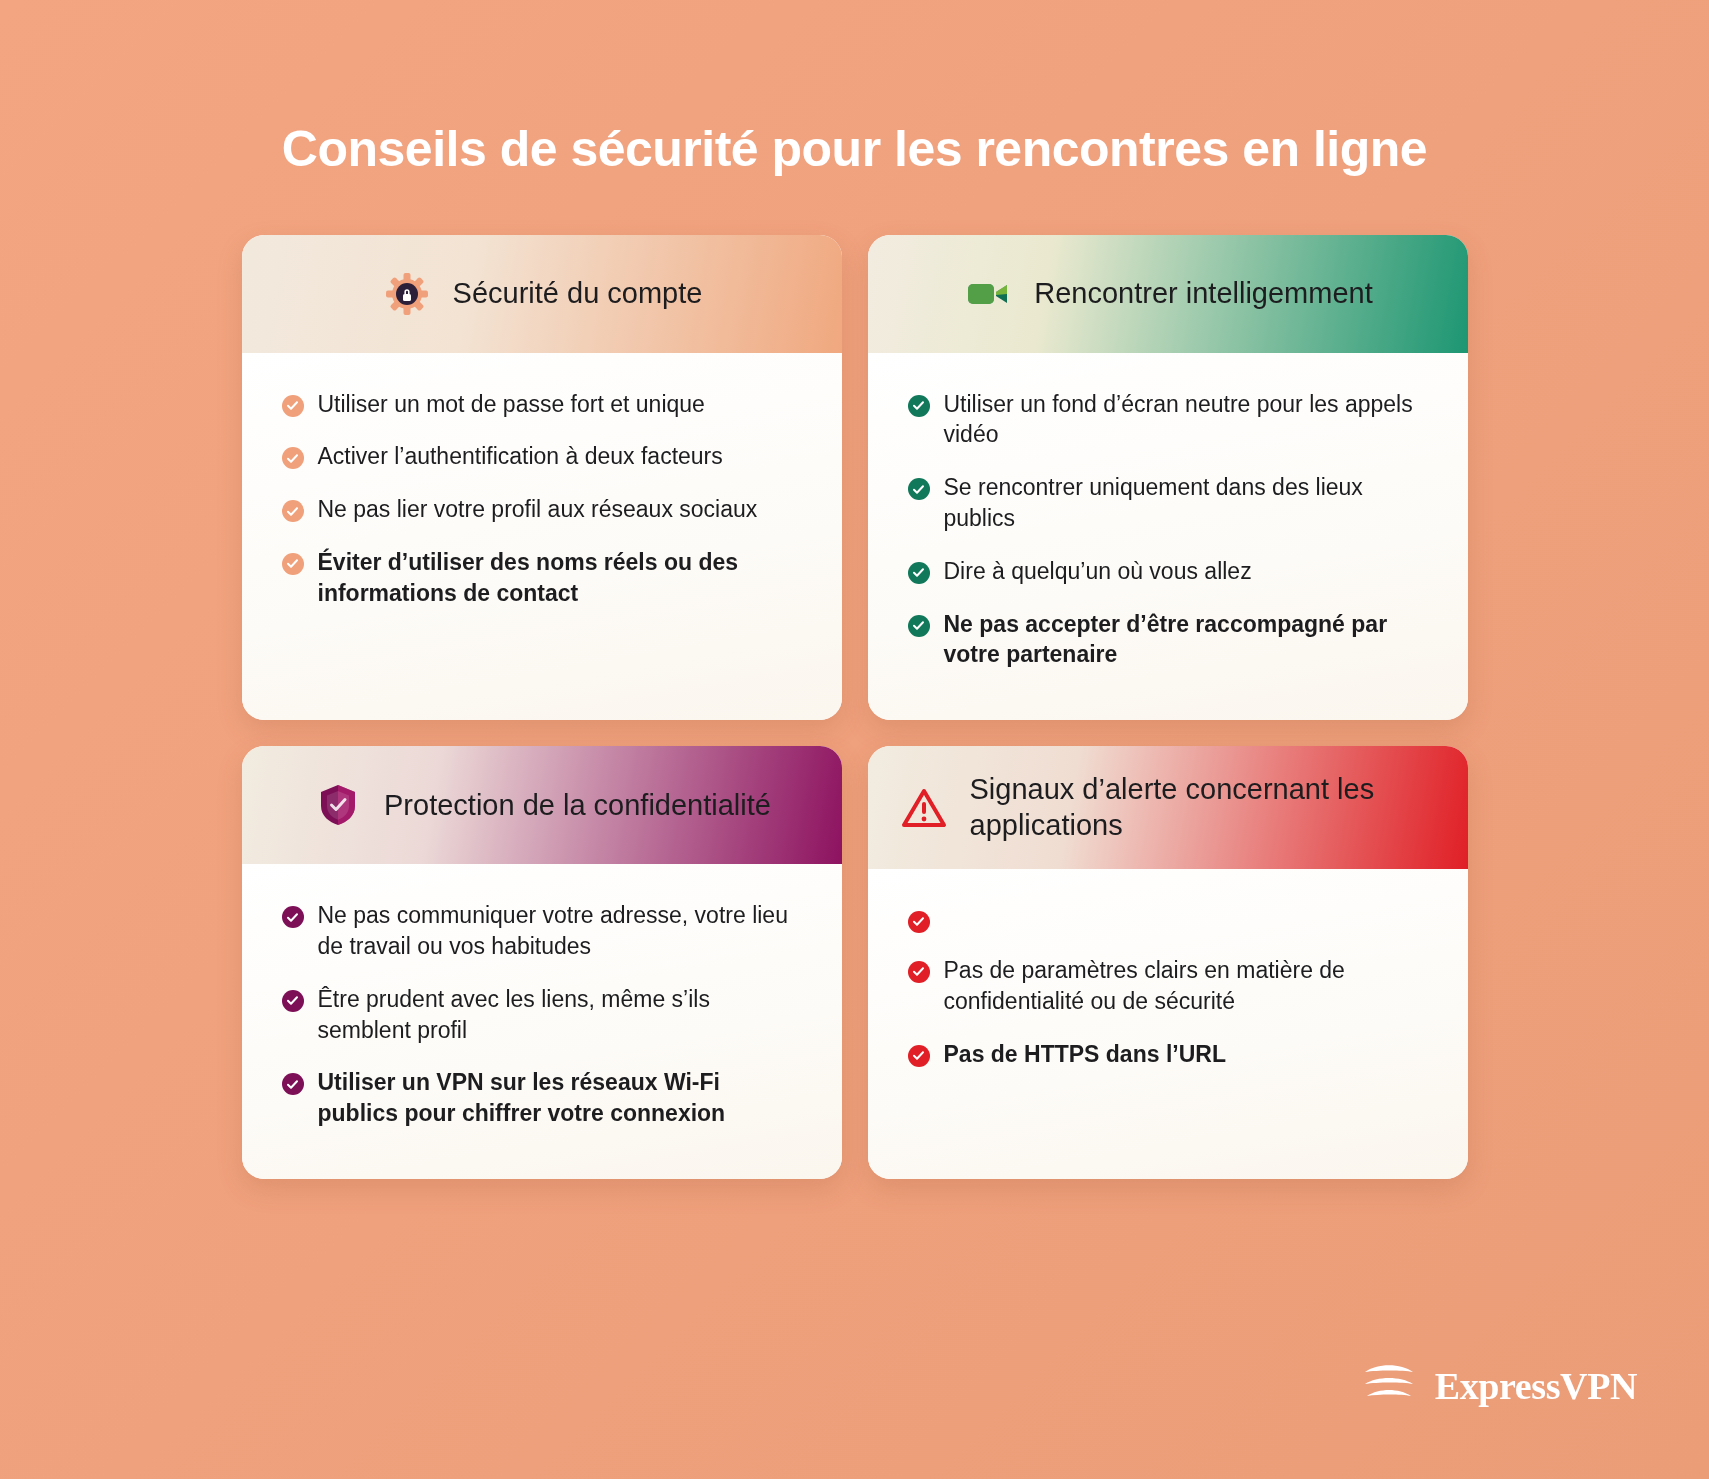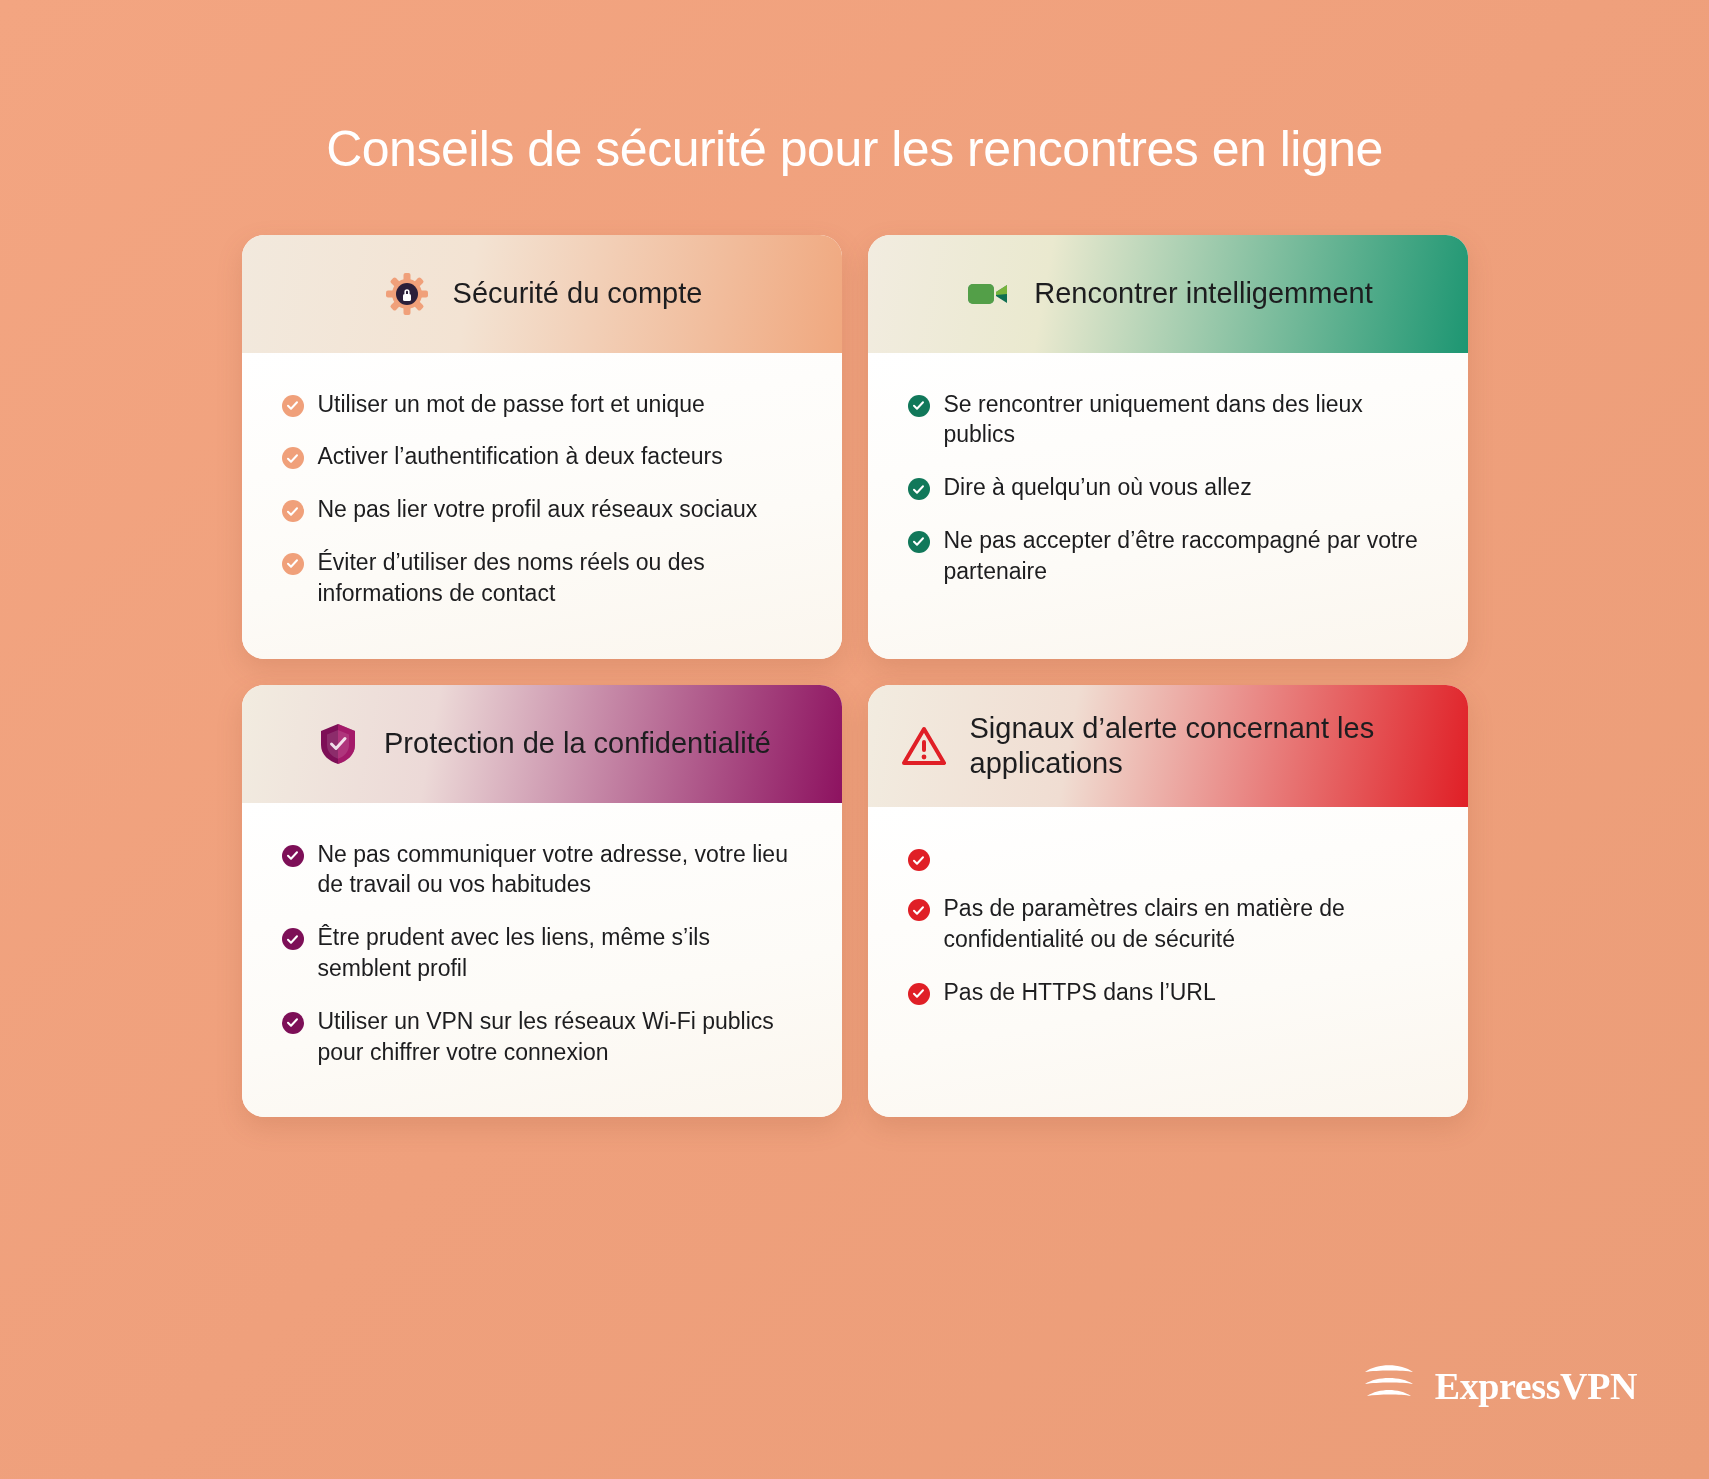--- a/index.html
+++ b/index.html
@@ -16,21 +16,21 @@
   }
   .infographic {
     position: absolute;
     inset: 0;
     background: linear-gradient(135deg, #f3a581 0%, #efa07c 50%, #eb9d78 100%);
     padding: 0;
   }
   .page-title {
     color: #ffffff;
     font-size: 50px;
-    font-weight: 400;
+    font-weight: 700;
     text-align: center;
     letter-spacing: -0.5px;
     padding-top: 88px;
     line-height: 1.1;
   }
   .grid {
     display: grid;
     grid-template-columns: 600px 600px;
     grid-template-rows: auto auto;
     column-gap: 92px;
@@ -84,21 +84,21 @@
     list-style: none;
     margin: 10px;
     padding: 0;
   }
   .bullet {
     display: flex;
     align-items: flex-start;
     gap: 14px;
     margin-bottom: 22px;
   }
-  .bullet:last-child { margin-bottom: 0; }
+  .bullet:last-child { margin-bottom: 0; font-weight: bold; }
   .check {
     flex: 0 0 auto;
     width: 22px;
     height: 22px;
     border-radius: 50%;
     margin-top: 6px;
     display: flex;
     align-items: center;
     justify-content: center;
   }
@@ -226,20 +226,28 @@
         <span class="card-title">Rencontrer intelligemment</span>
       </div>
       <div class="card-body">
         <ul class="bullet-list">
           <li class="bullet">
             <span class="check c-green">
               <svg width="13" height="13" viewBox="0 0 13 13">
                   <path d="M2 6.8 L5 9.8 L11 3.3" fill="none" stroke="#ffffff" stroke-width="2" stroke-linecap="round" stroke-linejoin="round"></path>
                 </svg>
             </span>
+            <span class="bullet-text">Utiliser un fond d’écran neutre pour les appels vidéo</span>
+          </li>
+          <li class="bullet">
+            <span class="check c-green">
+              <svg width="13" height="13" viewBox="0 0 13 13">
+                  <path d="M2 6.8 L5 9.8 L11 3.3" fill="none" stroke="#ffffff" stroke-width="2" stroke-linecap="round" stroke-linejoin="round"></path>
+                </svg>
+            </span>
             <span class="bullet-text">Se rencontrer uniquement dans des lieux publics</span>
           </li>
           <li class="bullet">
             <span class="check c-green">
               <svg width="13" height="13" viewBox="0 0 13 13">
                   <path d="M2 6.8 L5 9.8 L11 3.3" fill="none" stroke="#ffffff" stroke-width="2" stroke-linecap="round" stroke-linejoin="round"></path>
                 </svg>
             </span>
             <span class="bullet-text">Dire à quelqu’un où vous allez</span>
           </li>

